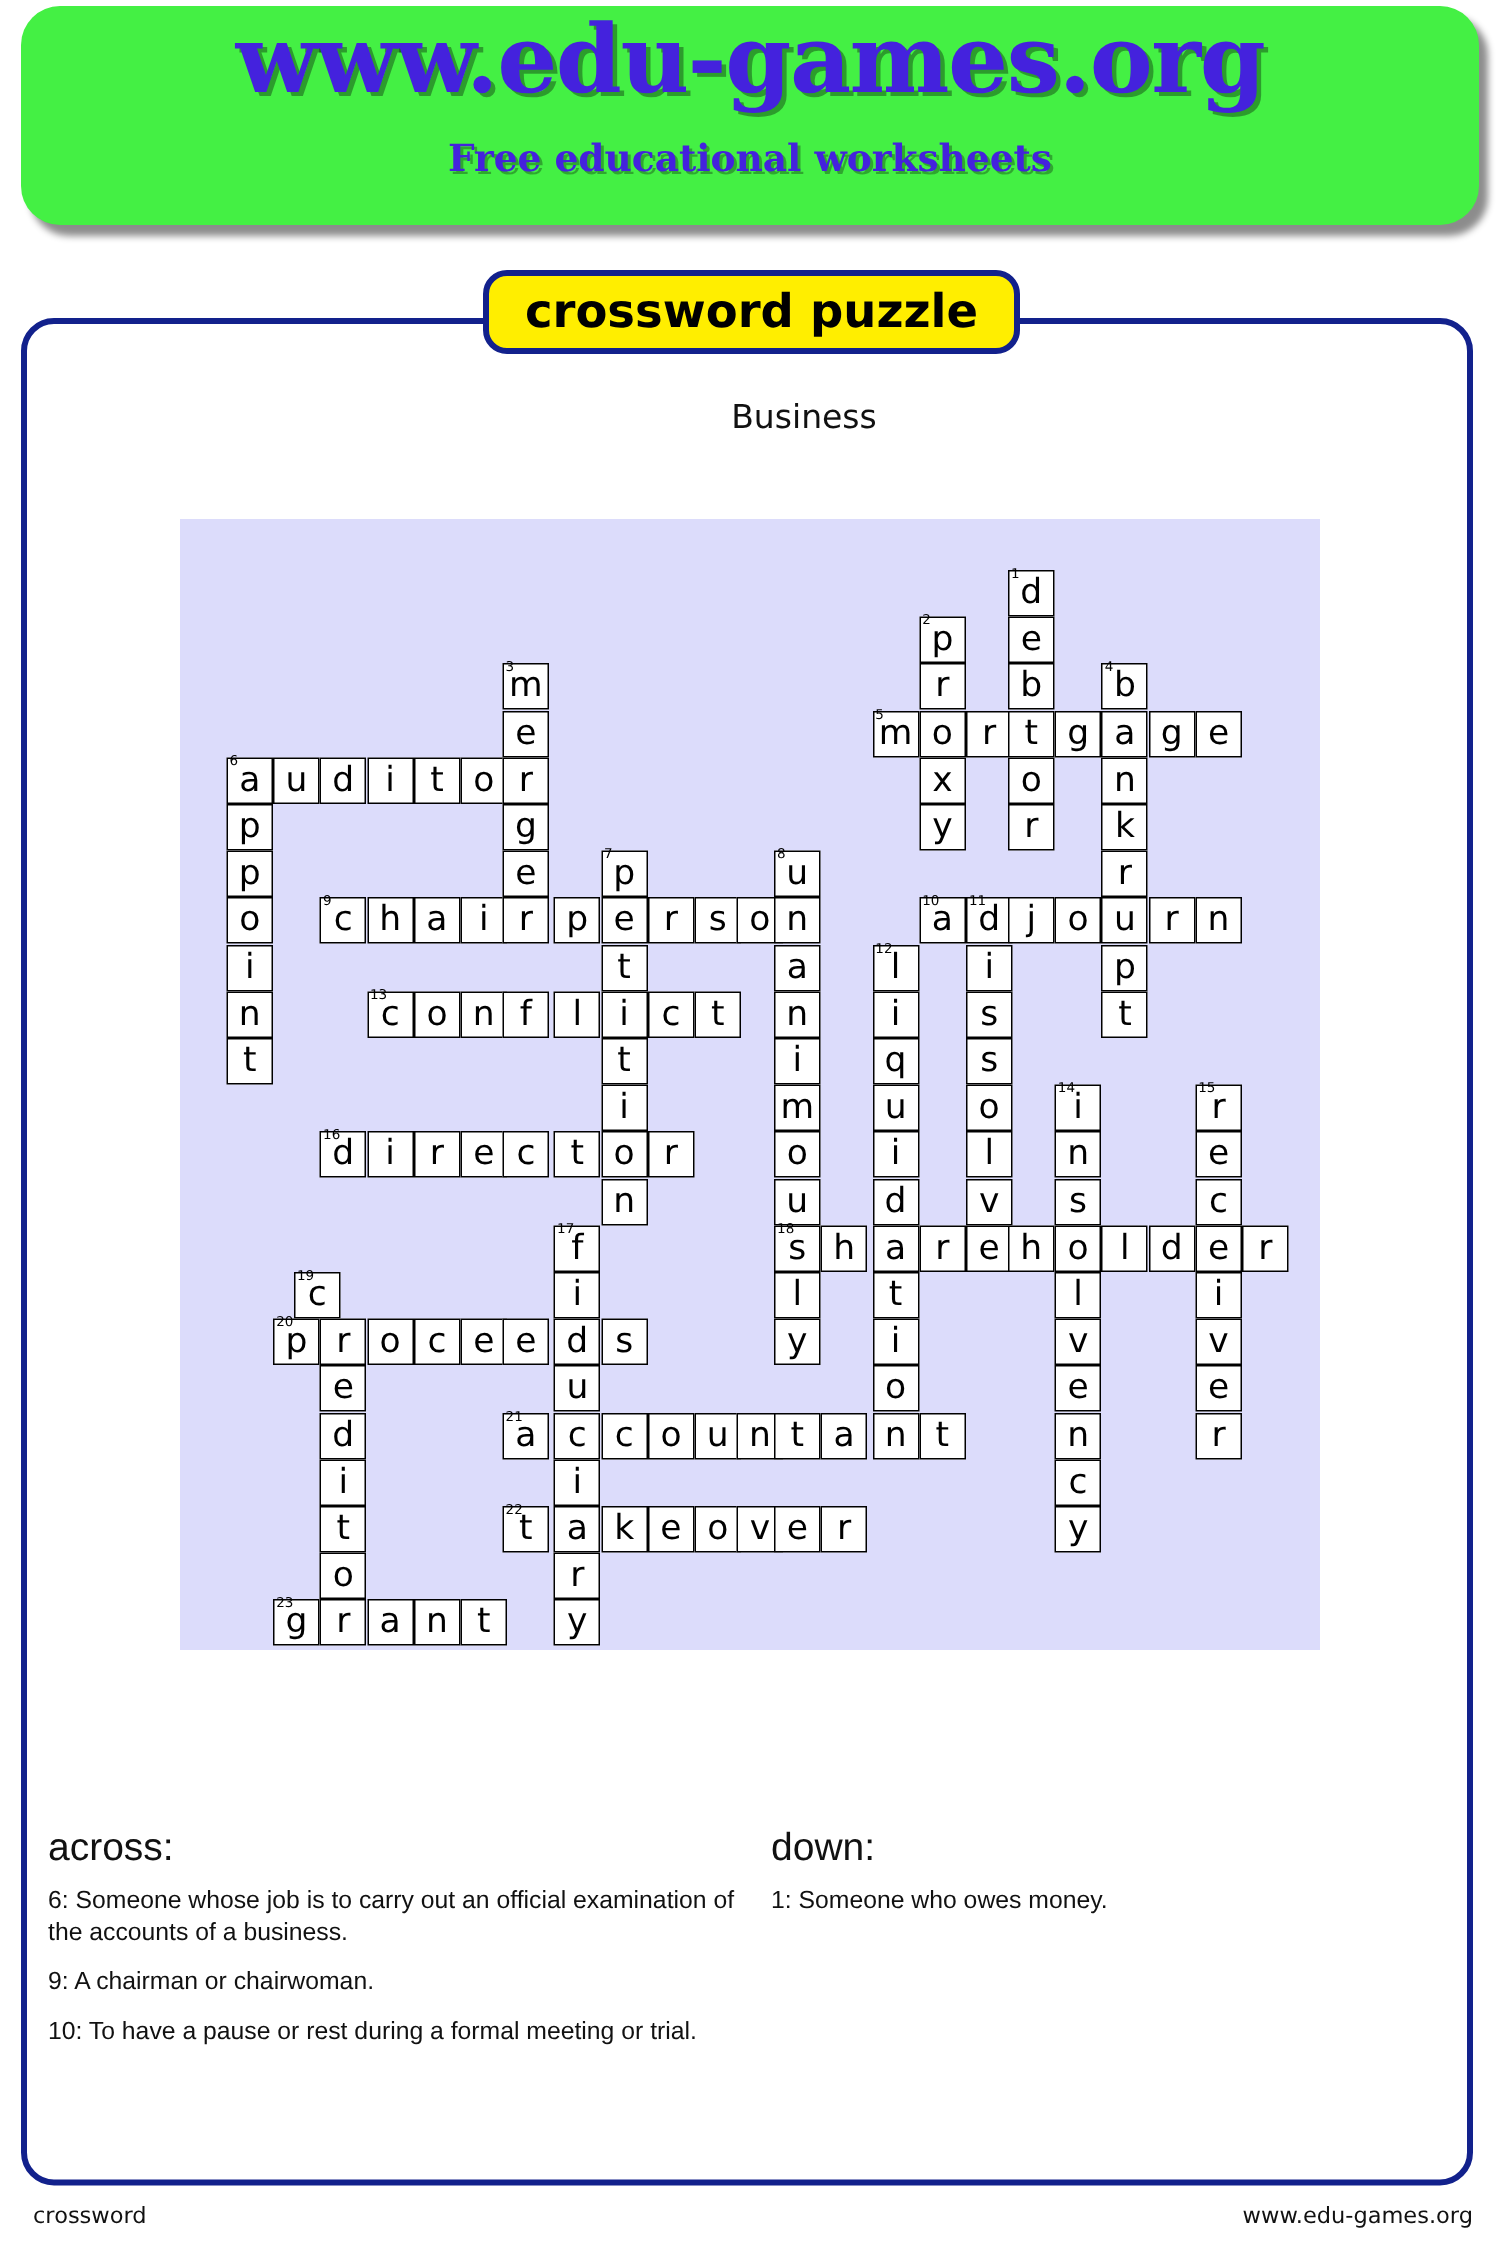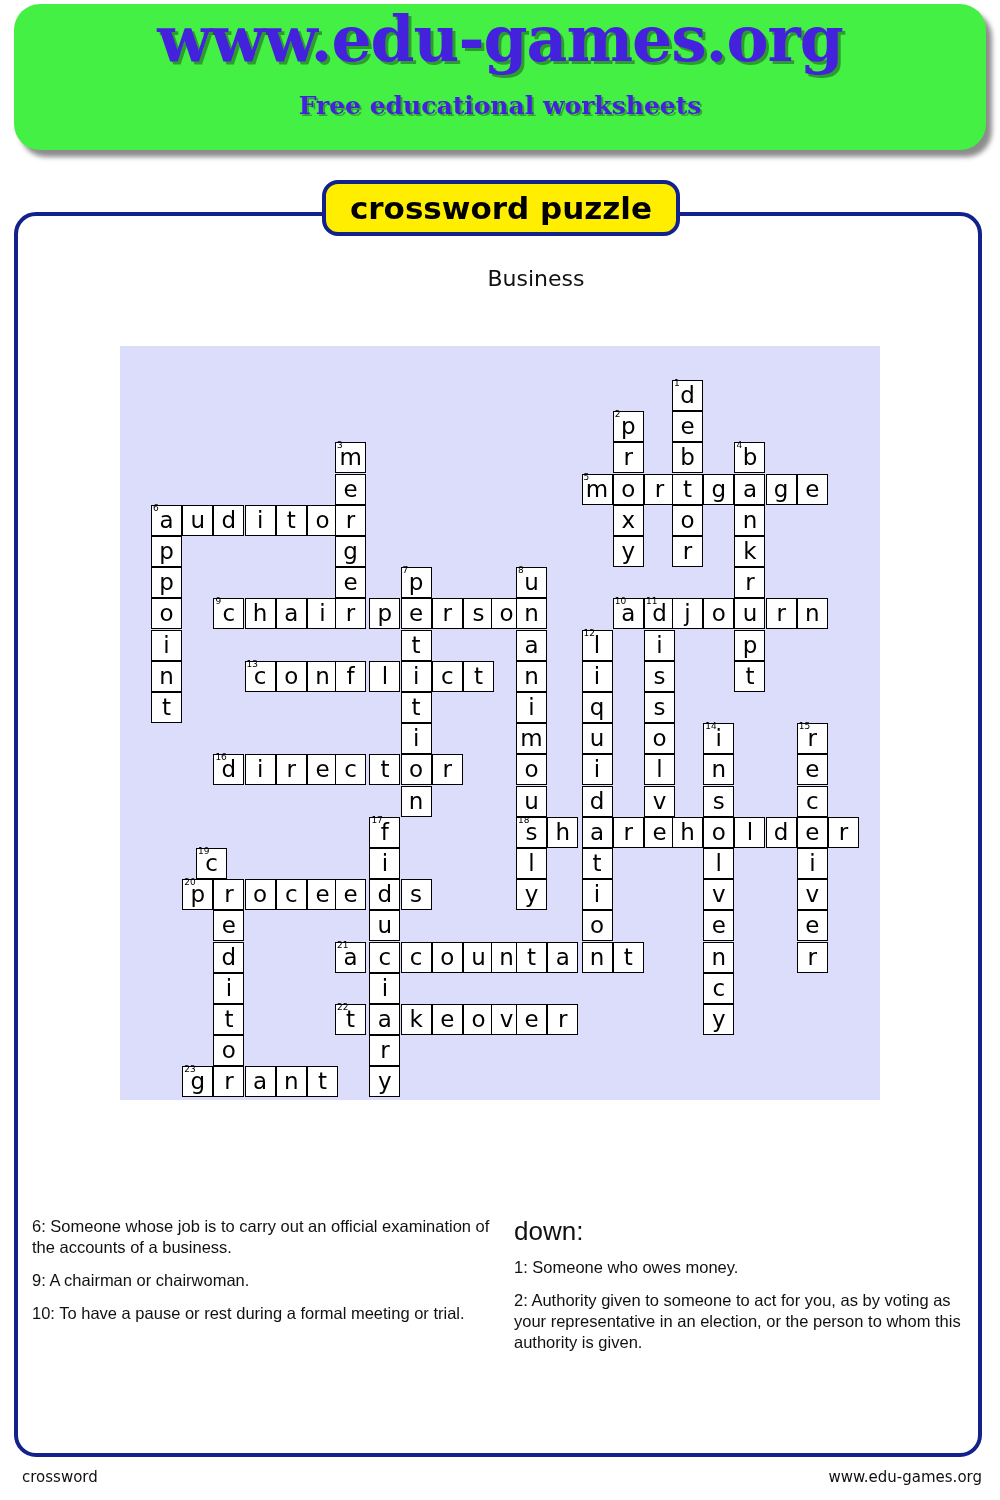--- a/index.html
+++ b/index.html
@@ -309,25 +309,25 @@
     <div class="cell" style="left: 62.2px; top: 720.4px;"><span class="num">23</span><span>g</span></div>
     <div class="cell" style="left: 93.4px; top: 720.4px;"><span>r</span></div>
     <div class="cell" style="left: 124.6px; top: 720.4px;"><span>a</span></div>
     <div class="cell" style="left: 155.8px; top: 720.4px;"><span>n</span></div>
     <div class="cell" style="left: 187px; top: 720.4px;"><span>t</span></div>
     <div class="cell" style="left: 249.4px; top: 720.4px;"><span>y</span></div>
   </div>
 
 <div id="clues">
   <div class="clue-col left">
+    <div class="clue-head">across:</div>
     <div class="clue">6:  Someone whose job is to carry out an official examination of the accounts of a business.</div>
     <div class="clue">9:  A chairman or chairwoman.</div>
     <div class="clue">10: To have a pause or rest during a formal meeting or trial.</div>
   </div>
   <div class="clue-col right">
     <div class="clue-head">down:</div>
     <div class="clue">1:  Someone who owes money.</div>
-    <div class="clue">2:  Authority given to someone to act for you, as by voting as your representative in an election, or the person to whom this authority is given.</div>
   </div>
 </div>
 
 <div id="footer-left">crossword</div>
 <div id="footer-right">www.edu-games.org</div>
 
 </body></html>

